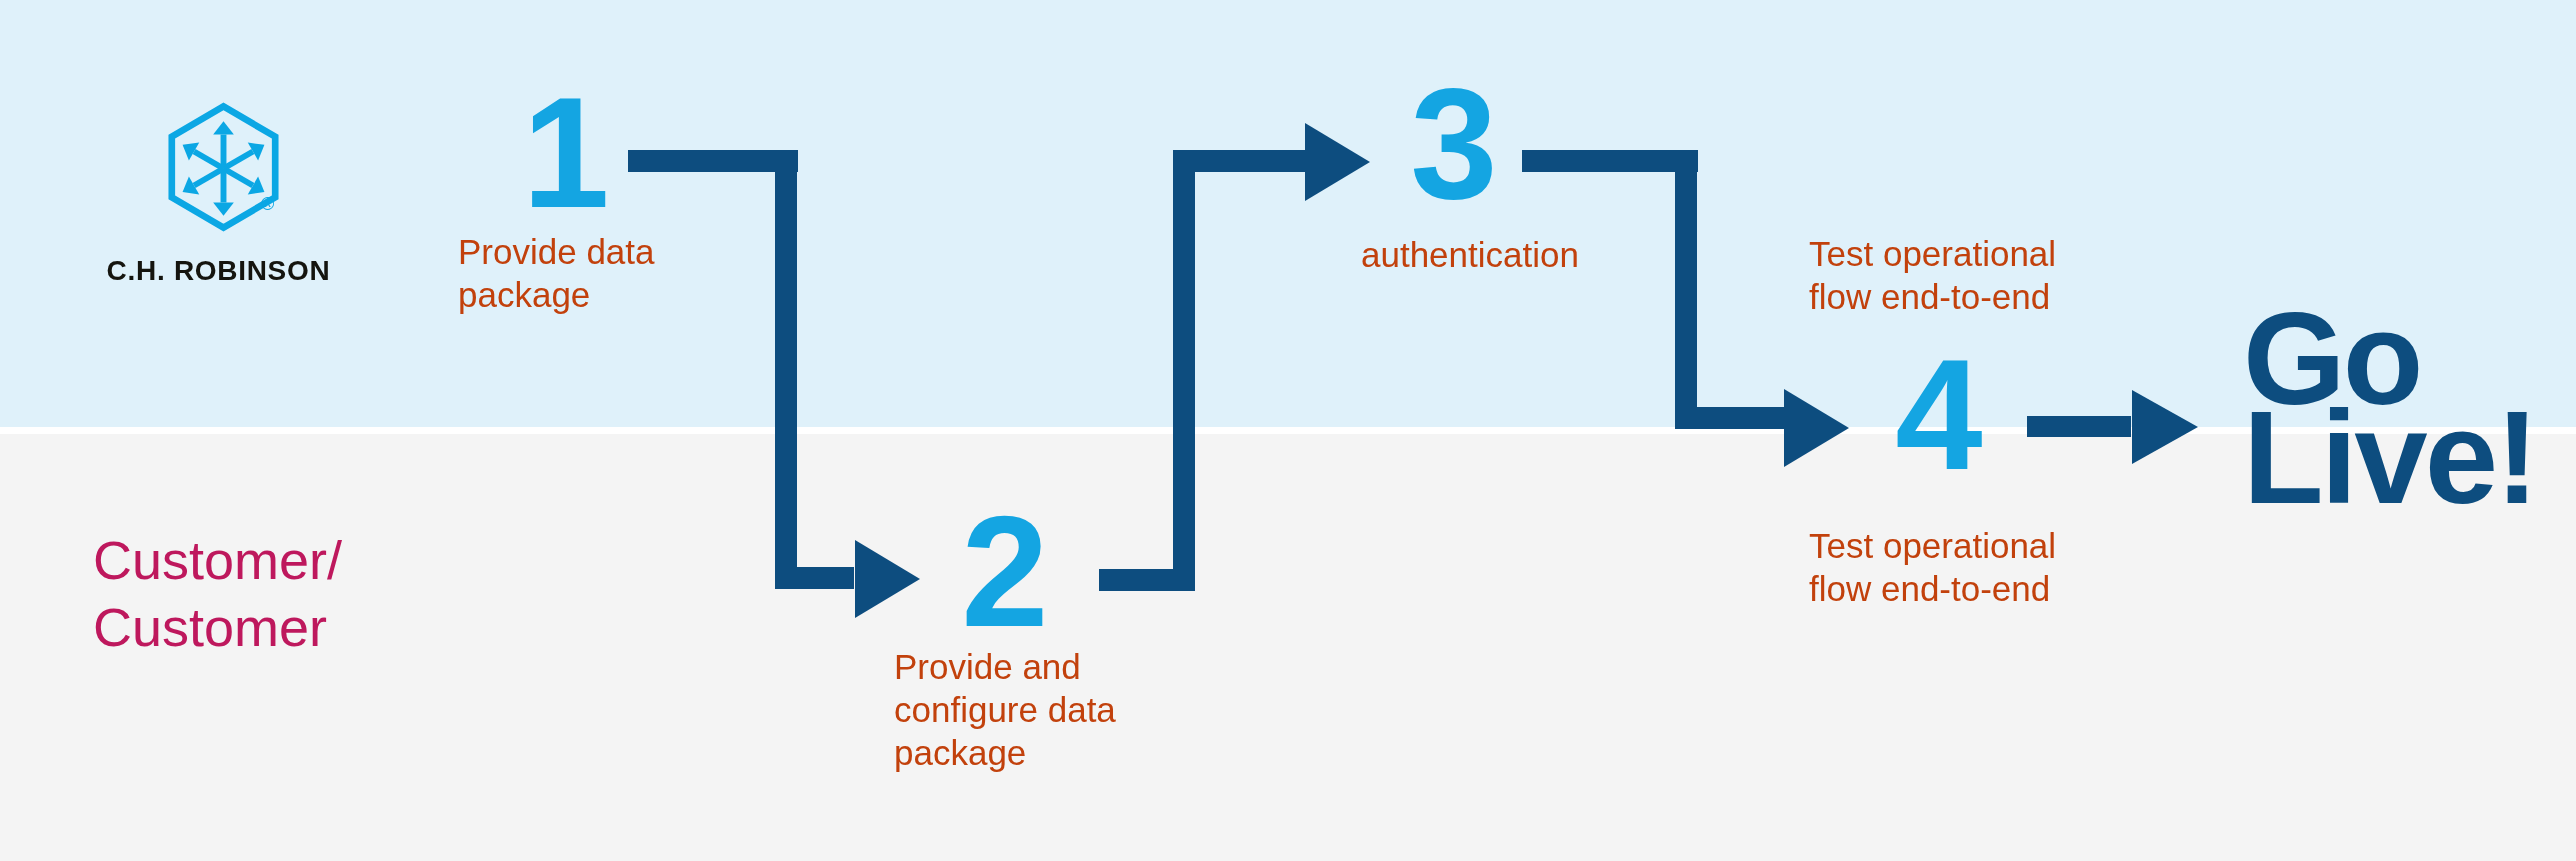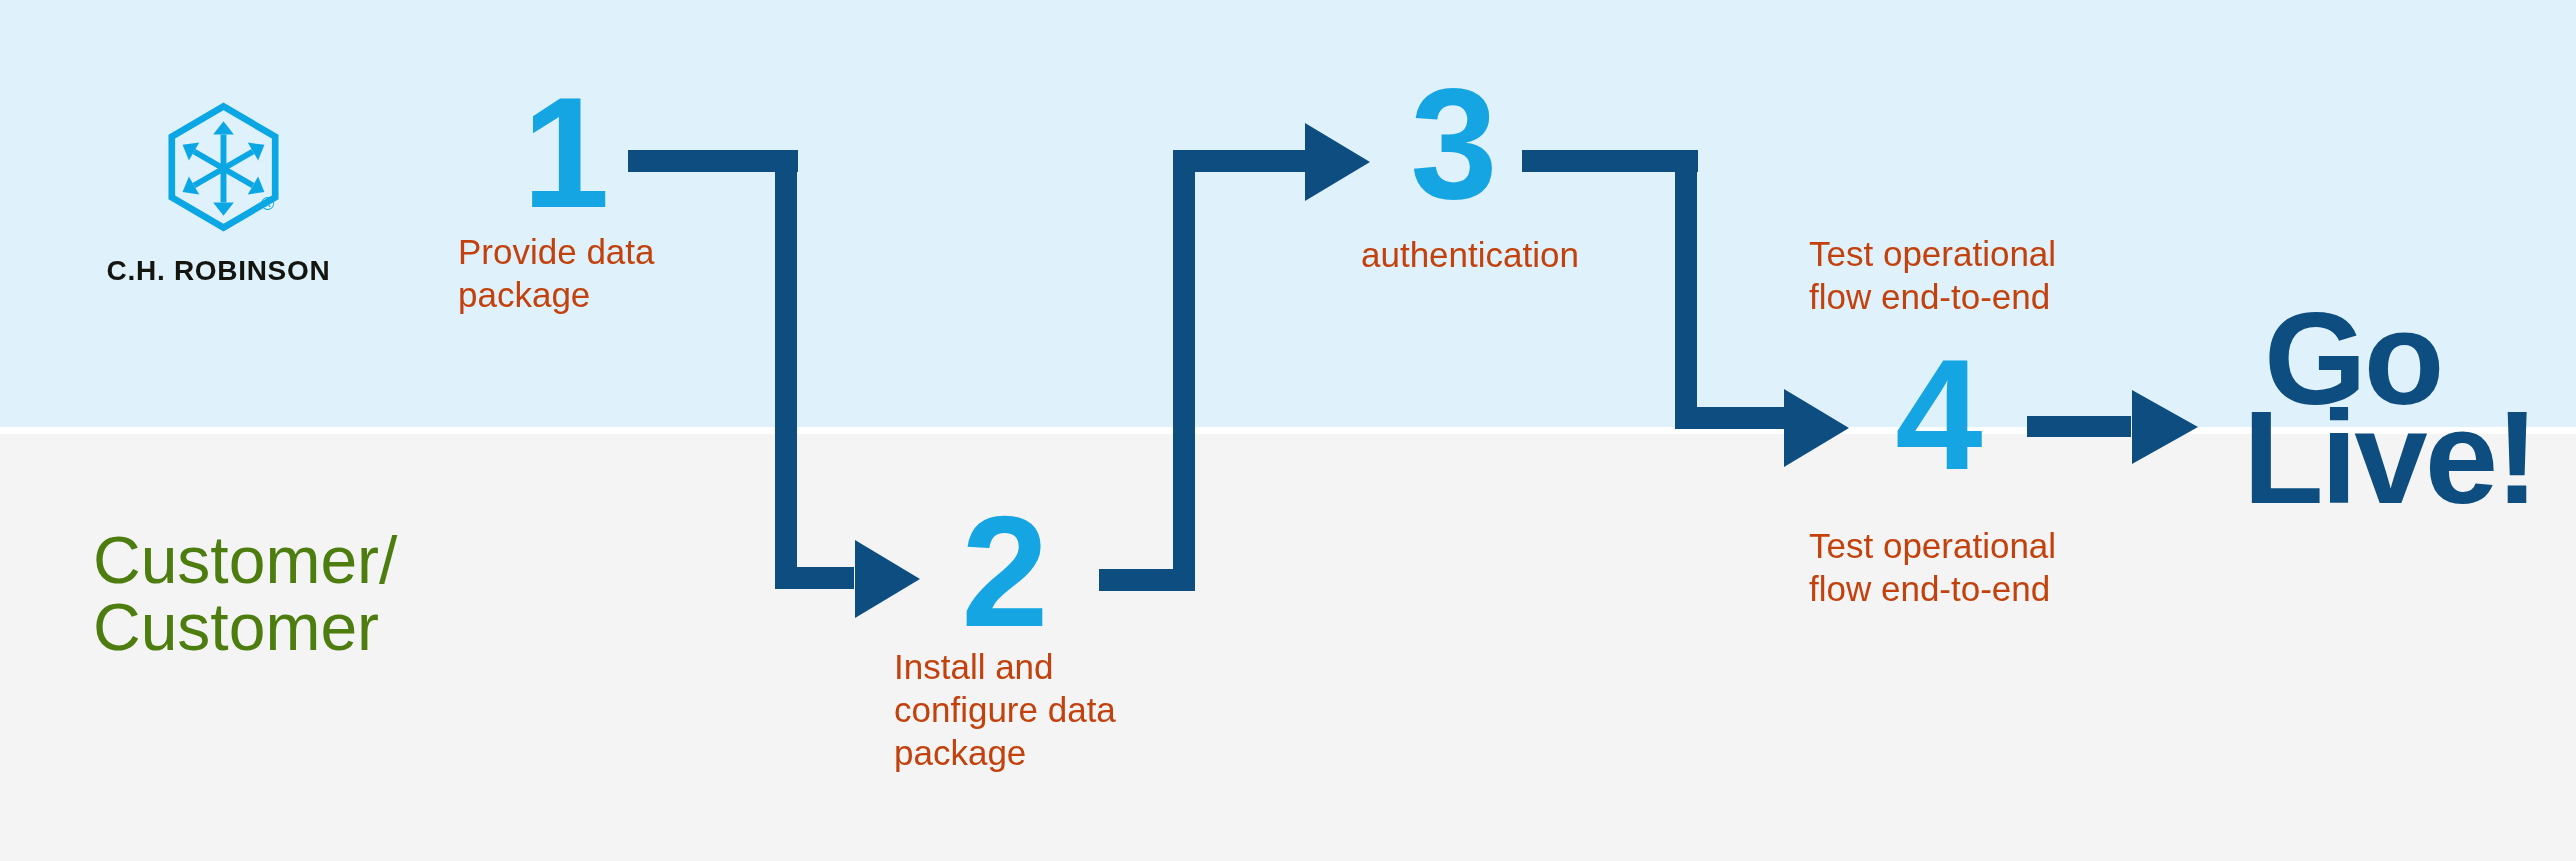--- a/index.html
+++ b/index.html
@@ -9,21 +9,21 @@
   
   .band-top{position:absolute;left:0;top:0;width:2576px;height:427px;background:#DFF1FA;}
   .band-divider{position:absolute;left:0;top:427px;width:2576px;height:7.4px;background:#FFFFFF;}
   .band-bottom{position:absolute;left:0;top:435px;width:2576px;height:427px;background:#F4F4F4;}
 
   
   .logo-mark{position:absolute;left:164px;top:102px;width:119px;height:130px;}
   .logo-reg{position:absolute;left:261px;top:194px;font-size:18px;color:#0BA7E4;}
   .brand-name{position:absolute;left:63px;top:255px;width:311px;text-align:center;
               font-size:28px;font-weight:800;letter-spacing:0.7px;color:#15150F;white-space:nowrap;}
-  .lane-label{position:absolute;left:93px;top:527px;font-size:66px;line-height:67px;color:#4d7c0f;}
+  .lane-label{position:absolute;left:93px;top:527px;font-size:54px;line-height:67px;color:#be185d;}
 
   
   .num{position:absolute;width:107px;text-align:center;font-size:157px;line-height:1;
        font-weight:bold;color:#14A5E2;letter-spacing:-3px;}
   .num-1{left:511px;top:74px;}
   .num-2{left:950px;top:493px;}
   .num-3{left:1399px;top:65px;}
   .num-4{left:1884px;top:336px;}
 
   
@@ -54,21 +54,21 @@
   .a3-v {left:1675px;top:150px;width:22px;height:279px;}
   .a3-h2{left:1675px;top:407px;width:109px;height:22px;}
   .a3-head{left:1784px;top:389px;}
   
   .a4-bar{left:2027px;top:416px;width:104px;height:21px;}
   .a4-head{left:2132px;top:390px;border-top-width:37px;border-bottom-width:37px;border-left-width:66px;}
 
   
   .golive-line{position:absolute;left:2243px;font-size:132px;line-height:1;font-weight:bold;
                color:#0D4D7F;letter-spacing:-3px;white-space:nowrap;}
-  .golive-1{top:293px;margin-left:21px;}
+  .golive-1{top:293px;}
   .golive-2{top:392px;}
 </style>
 </head>
 <body>
 
 <div class="canvas">
 
   <div class="band-top"></div>
   <div class="band-divider"></div>
   <div class="band-bottom"></div>
@@ -118,21 +118,21 @@
 
   <div>
     <div class="bar a1-h1"></div>
     <div class="bar a1-v"></div>
     <div class="bar a1-h2"></div>
     <div class="head a1-head"></div>
   </div>
 
   <div class="num num-2">2</div>
   <div class="lbl lbl-2">
-    <div>Install and</div>
+    <div>Provide and</div>
     <div>configure data</div>
     <div>package</div>
   </div>
 
   <div>
     <div class="bar a2-h1"></div>
     <div class="bar a2-v"></div>
     <div class="bar a2-h2"></div>
     <div class="head a2-head"></div>
   </div>

